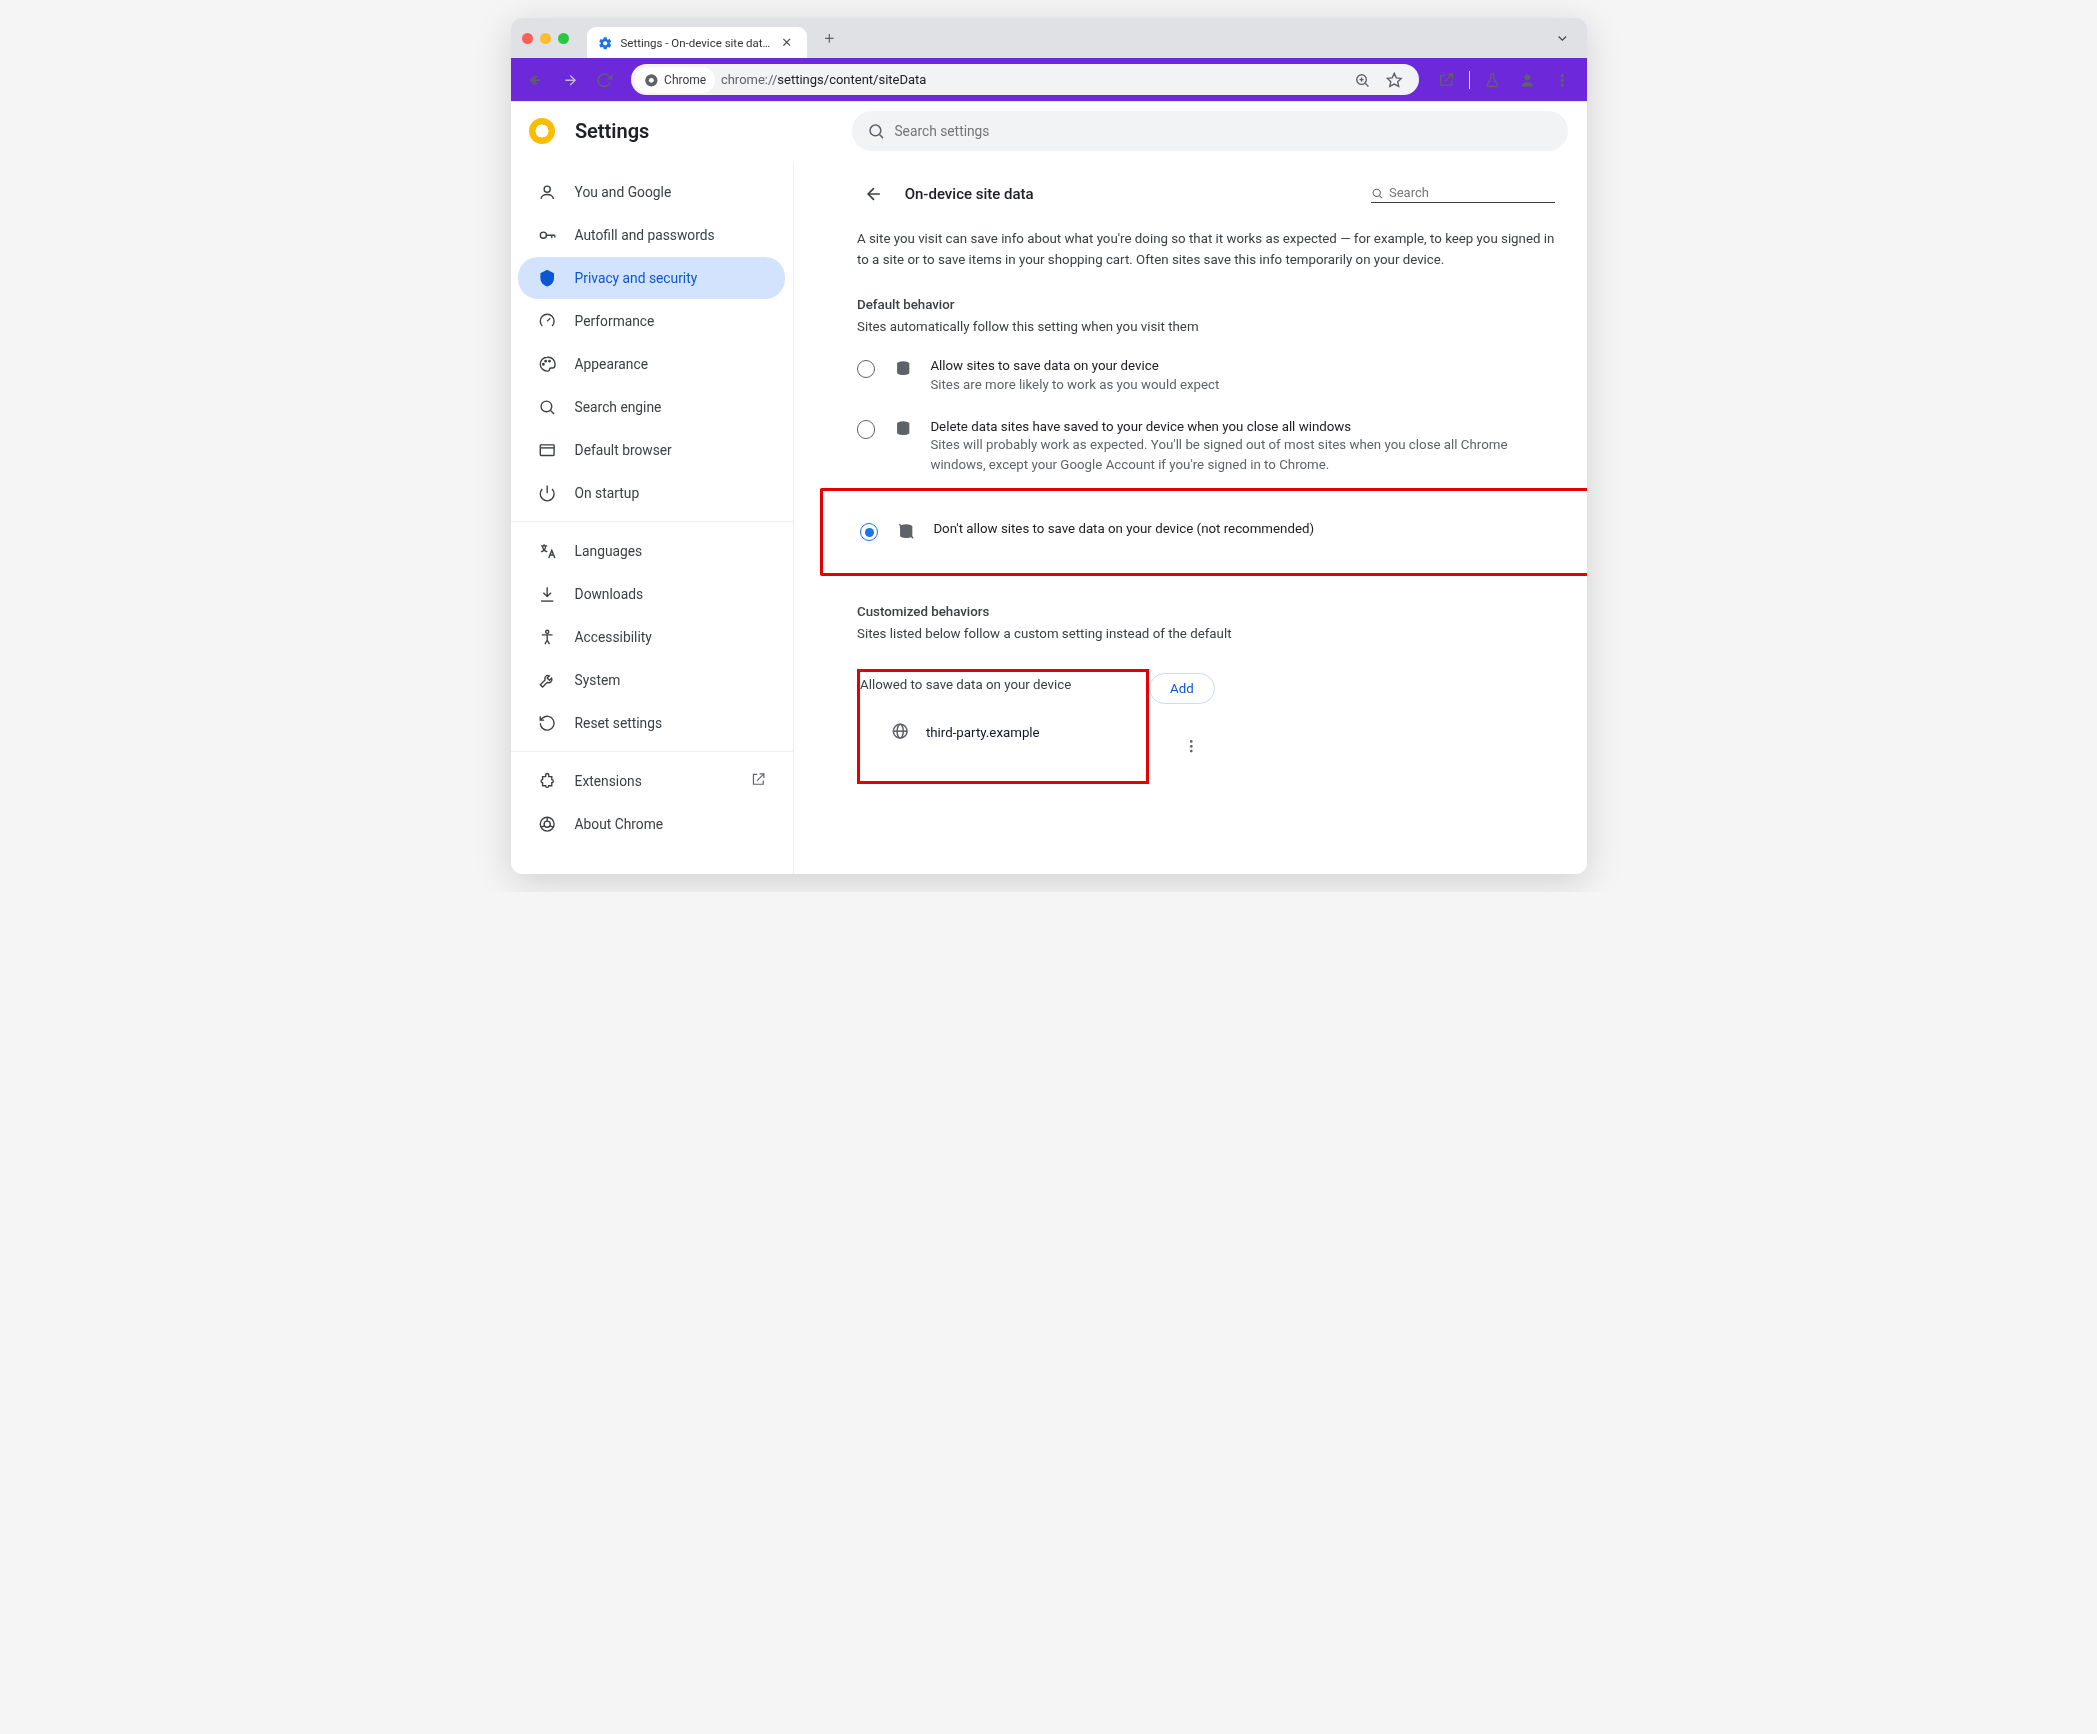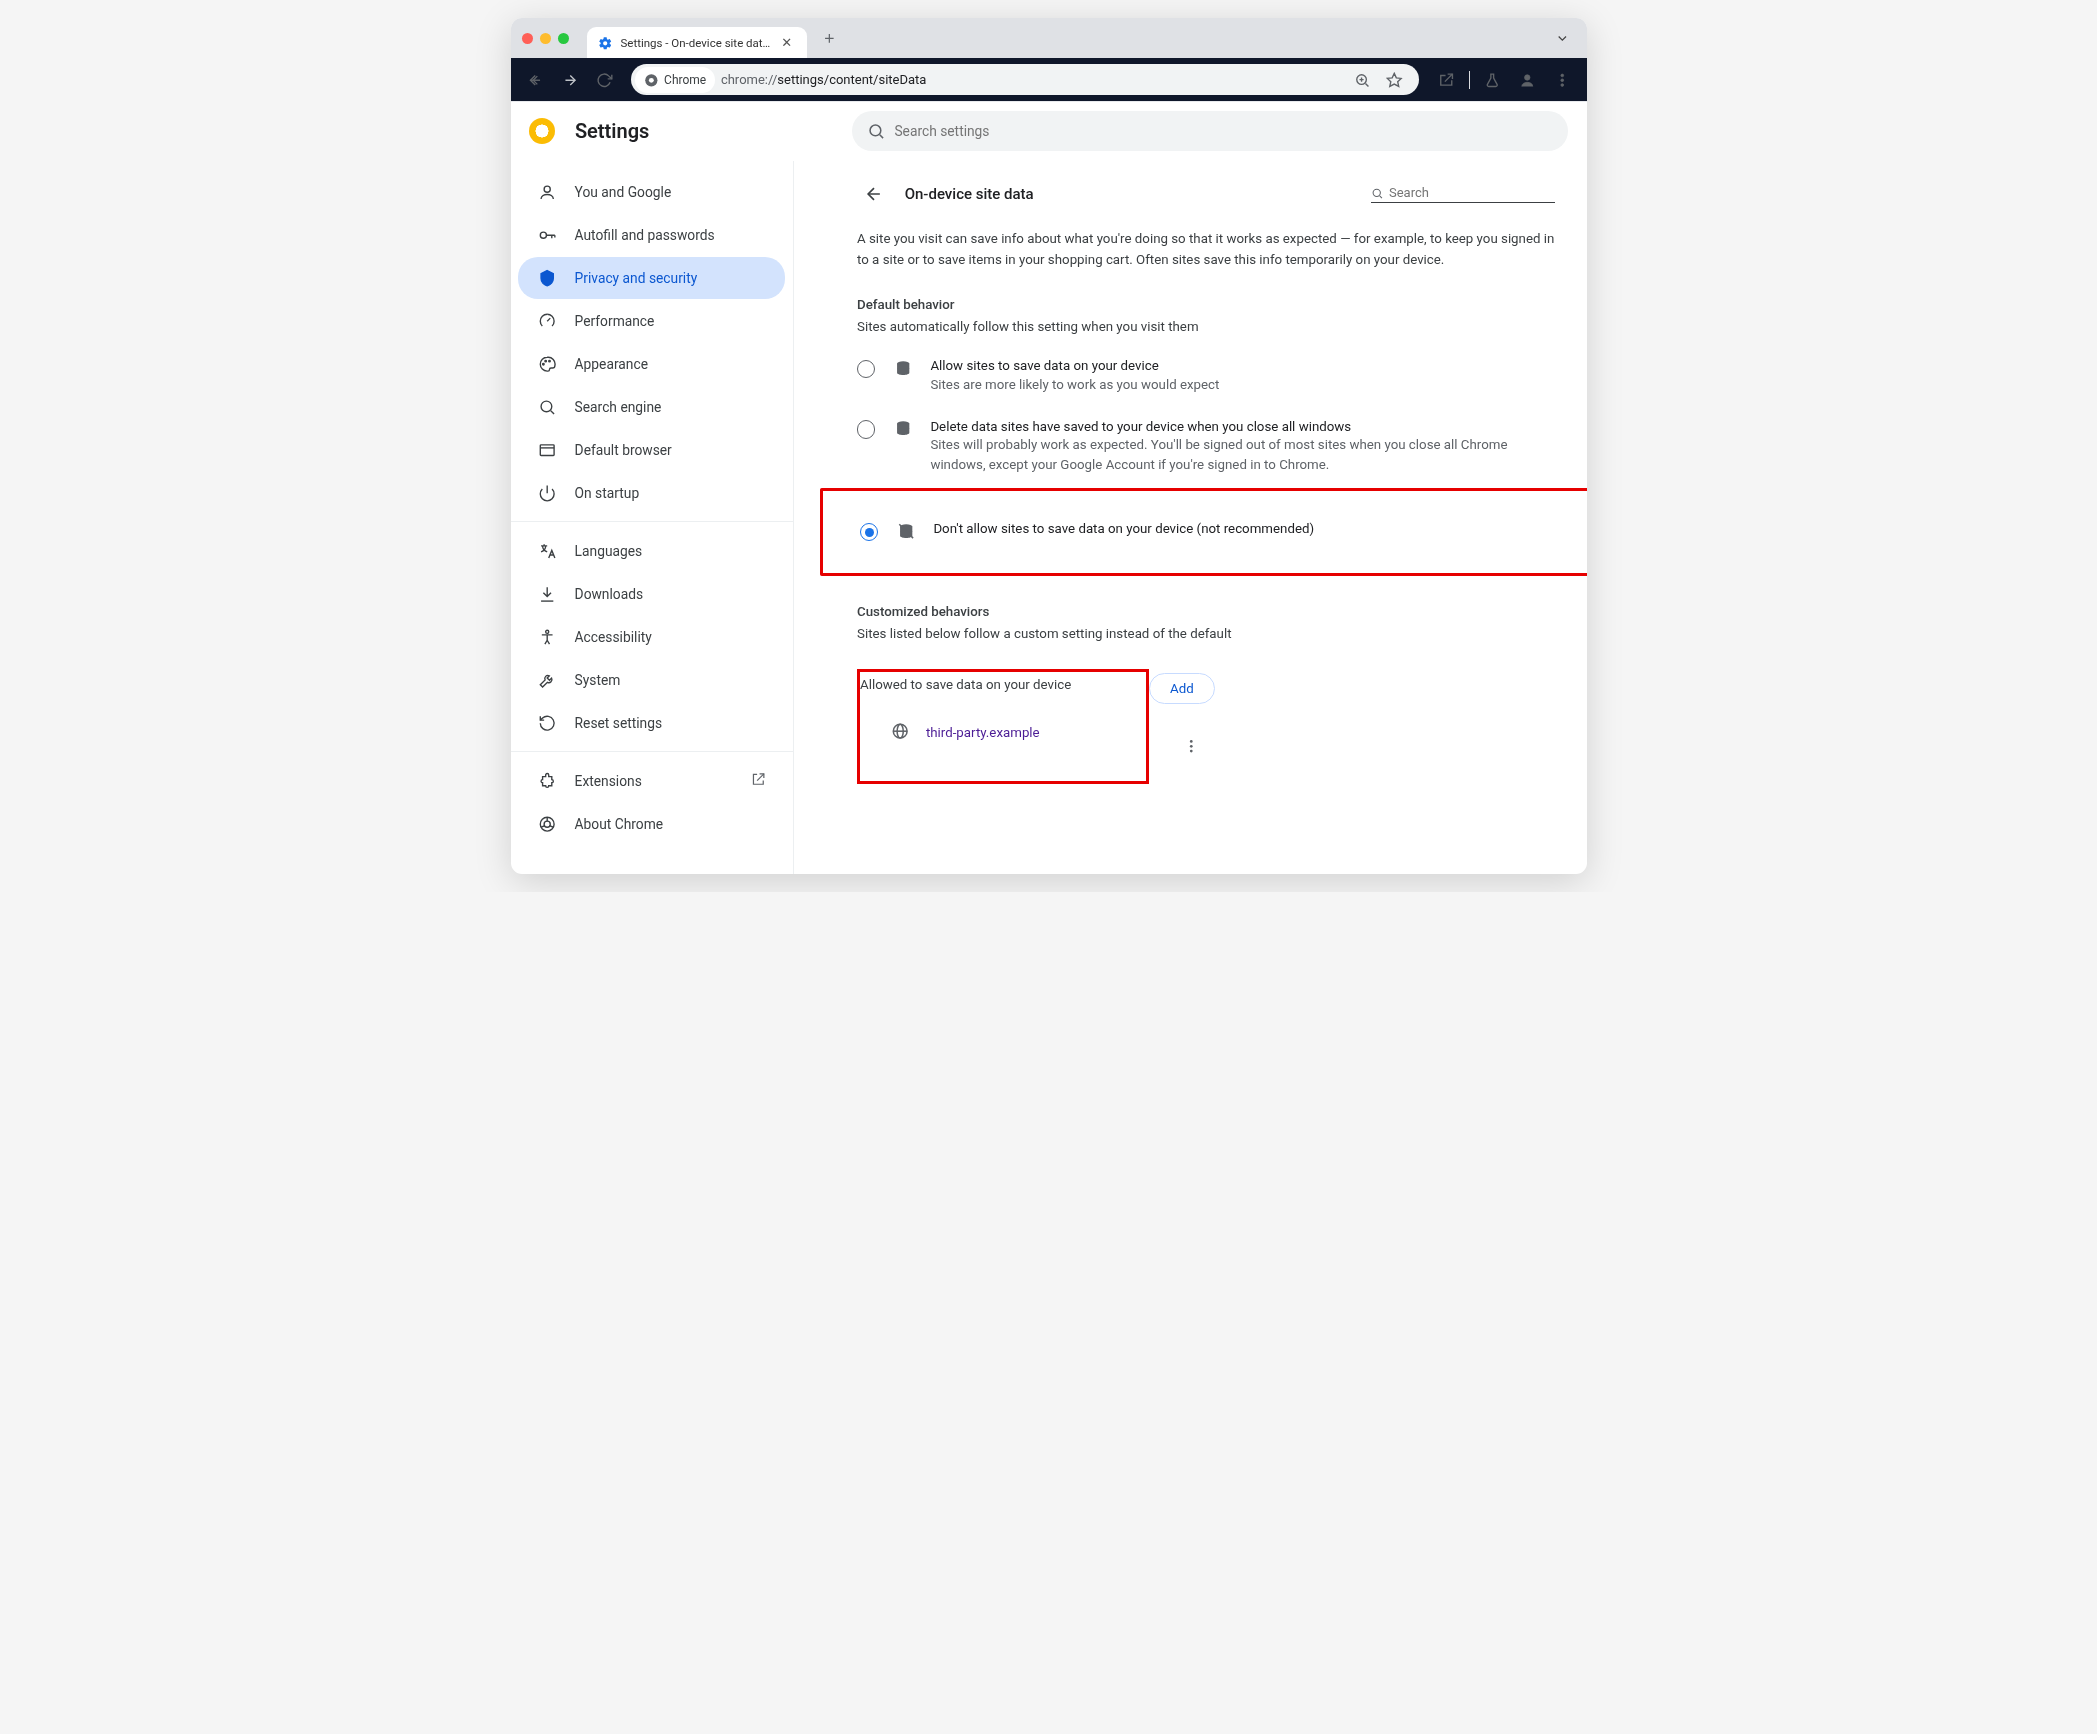--- a/index.html
+++ b/index.html
@@ -13,21 +13,21 @@
   .dot.red { background:#ff5f57;} .dot.yellow{background:#febc2e;} .dot.green{background:#28c840;}
   .tab { background:#fff; height: 31px; margin-top:9.2px; border-radius: 9.2px 9.2px 0 0; display:flex; align-items:center; padding:0 11px; gap:7.3px; font-size:11.5px; color:#333; min-width: 202px; }
   .tab .favicon { width:14.7px;height:14.7px; display:flex;align-items:center;justify-content:center; color:#1a73e8;}
   .tab .tab-title { flex:1; white-space:nowrap; overflow:hidden; text-overflow:ellipsis; }
   .tab .close { color:#555; padding:0 3.7px; font-size:13px;}
   .newtab { margin-left: 9.2px; color:#555; width:26px;height:26px; border-radius:50%; display:flex;align-items:center;justify-content:center;}
   .tabs-menu { margin-left:auto; width:26px;height:26px;border-radius:50%;display:flex;align-items:center;justify-content:center;color:#444;}
   .tabs-menu svg{width:14.7px;height:14.7px;}
 
   
-  .toolbar { height: 44px; background:#0f172a; border-bottom:0.9px solid #e8eaed; display:flex; align-items:center; padding: 0 9.2px; gap:3.7px; }
+  .toolbar { height: 44px; background:#6d28d9; border-bottom:0.9px solid #e8eaed; display:flex; align-items:center; padding: 0 9.2px; gap:3.7px; }
   .tbtn { width:31px;height:31px;border-radius:50%;display:flex;align-items:center;justify-content:center; color:#5f6368;}
   .tbtn.disabled{color:#bdc1c6;}
   .tbtn svg{width:16.5px;height:16.5px;stroke:currentColor;}
   .omnibox { flex:1; display:flex; align-items:center; background:#f1f3f4; border-radius:18.4px; height:31px; padding:0 3.7px; margin: 0 7.3px;}
   .chrome-chip{display:flex;align-items:center;gap:5.5px;background:#fff;border-radius:16.5px;height:26px;padding:0 9.2px;margin-right:5.5px;color:#3c4043;font-size:12px;}
   .chrome-chip .gicon{width:14.7px;height:14.7px;}
   .url{font-size:13px;color:#202124;}
   .url .dim{color:#5f6368;}
   .omnibox-right{margin-left:auto;display:flex;align-items:center;gap:1.8px;padding-right:5.5px;}
   .sep{width:0.9px;height:18.4px;background:#dadce0;margin:0 3.7px;}
@@ -75,21 +75,21 @@
   .rtext .rtitle{font-size:13.3px;color:#202124;margin-bottom:1.8px;}
   .rtext .rsub{font-size:13.3px;color:#5f6368;line-height:1.5;}
 
   .highlight{border:3.7px solid #e60000;border-radius:1.8px;}
   .hl1{padding:19px 0;margin:0 -37px 0 -37px;padding-left:37px;padding-right:37px;}
 
   .cust-head{margin-top:27.5px;}
   .addbtn{border:0.9px solid #c7dbff;color:#0b57d0;background:#fff;border-radius:18.4px;padding:7.3px 20px;font-size:13.3px;cursor:pointer;}
   .site-row{display:flex;align-items:center;gap:16.5px;padding:11px 0 0 40px;}
   .site-row .globe{color:#5f6368;}
-  .site-row .name{font-size:13.3px;color:#4c1d95;flex:1;}
+  .site-row .name{font-size:13.3px;color:#0f172a;flex:1;}
   .kebab{margin-left:auto;width:33px;height:33px;border-radius:50%;display:flex;align-items:center;justify-content:center;cursor:pointer;margin-right:7.3px;}
 
   .hl2{position:relative;display:inline-block;padding:5.5px 11px 37px 0;margin-top:14.7px;border:3.7px solid #e60000;}
   .hl2-inner{min-width:275px;}
   .hl2 .section-title{margin-bottom:18.4px;}
   .hl2 .site-row{padding-left:31px;}
 
   .allowed-flex{display:flex;align-items:flex-start;}
 </style>
 </head>

